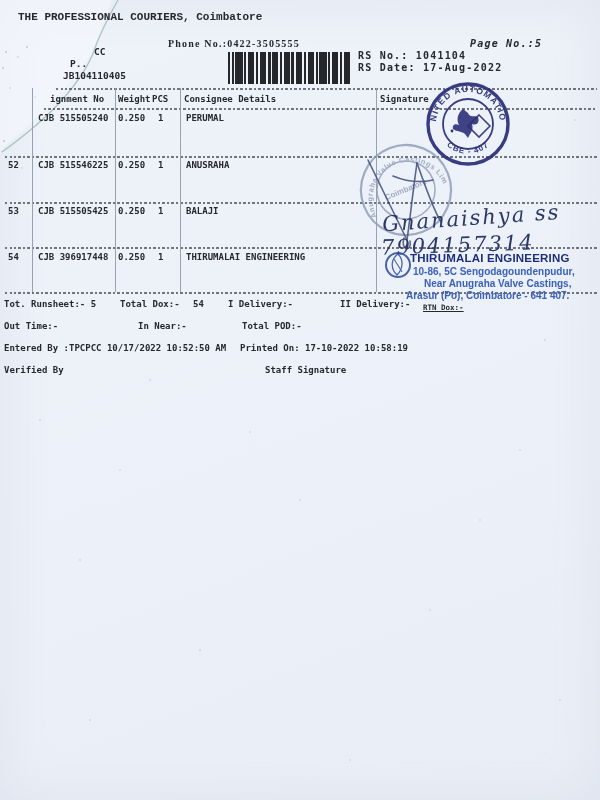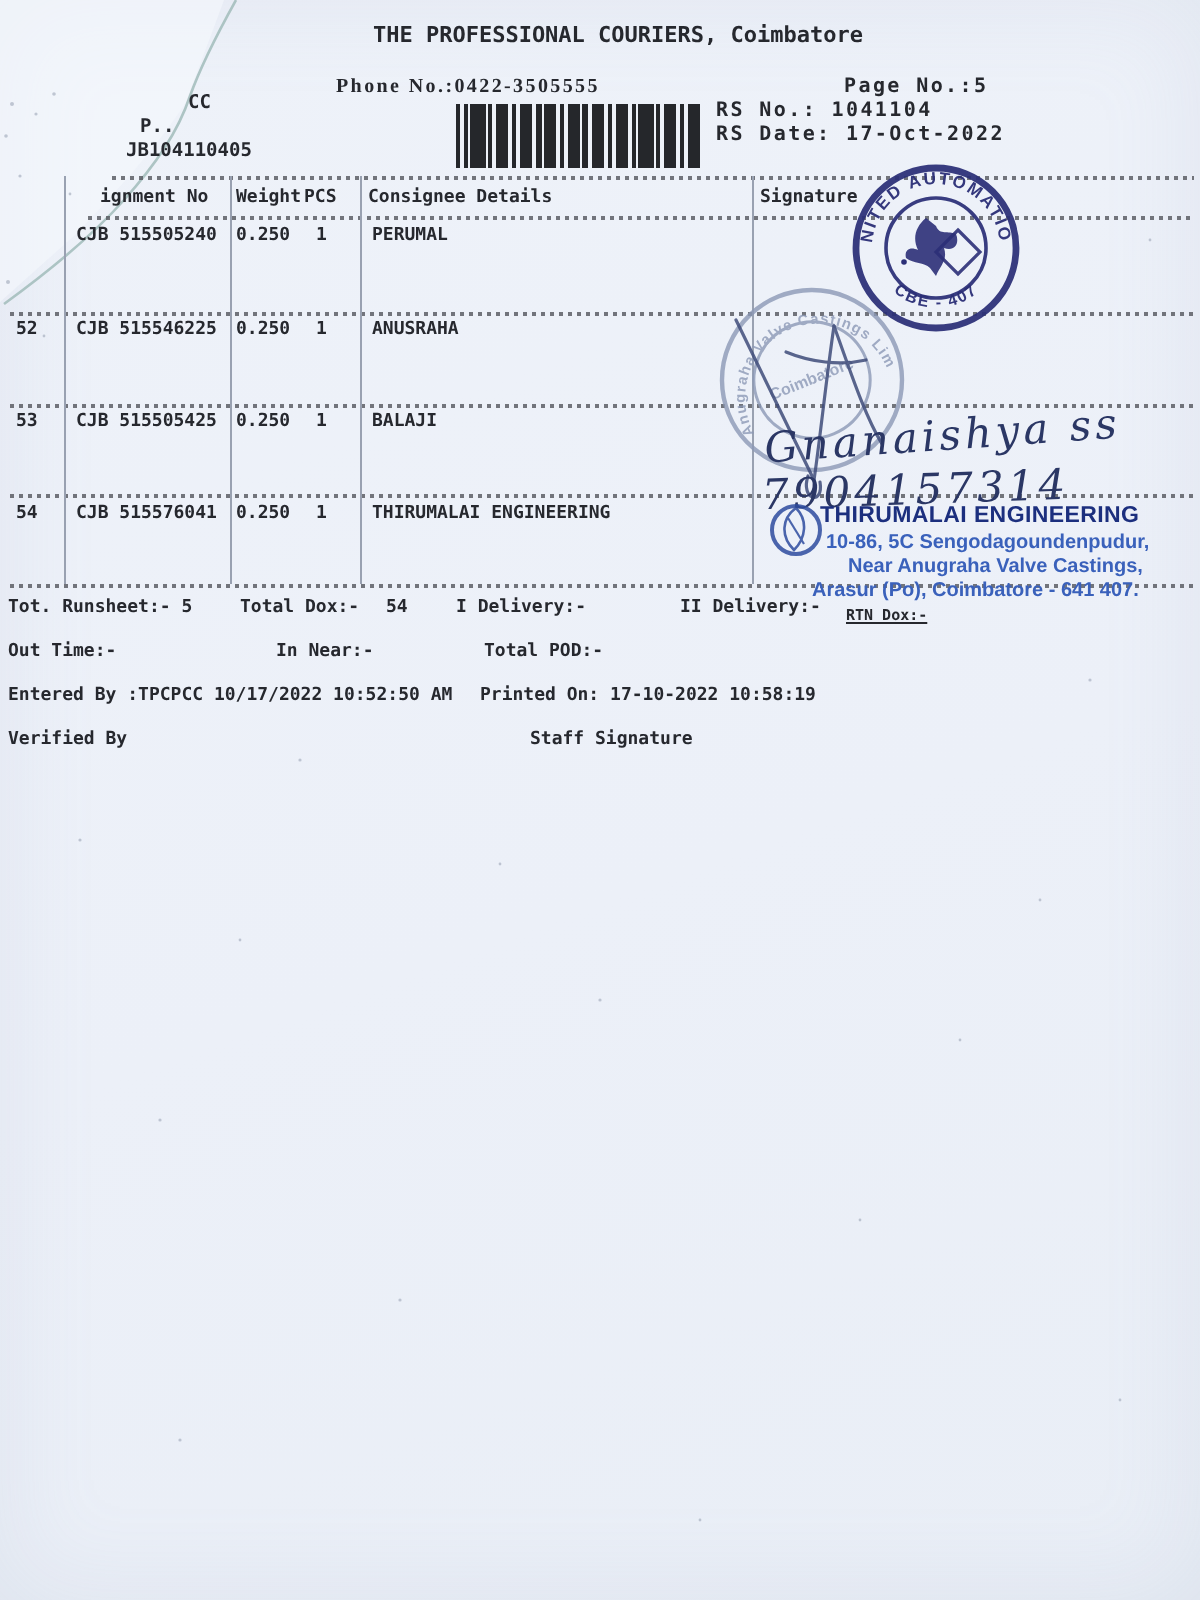--- a/index.html
+++ b/index.html
@@ -60,28 +60,28 @@
         <circle cx="350" cy="760" r="0.7"></circle>
       <circle cx="480" cy="520" r="0.7"></circle>
         <circle cx="150" cy="380" r="0.8"></circle>
         <circle cx="250" cy="432" r="0.7"></circle>
       <circle cx="60" cy="305" r="0.7"></circle>
         <circle cx="545" cy="340" r="0.8"></circle>
         <circle cx="575" cy="120" r="0.7"></circle>
     </g>
   </svg>
 
-  <div class="abs mono t11" style="left:0;top:11px;width:600px;text-align:center;padding-left:18px;box-sizing:border-box;">THE PROFESSIONAL COURIERS, Coimbatore</div>
+  <div class="abs mono t11" style="left:0;top:11px;width:600px;padding-left:18px;box-sizing:border-box;font-family:Liberation Mono, monospace;">THE PROFESSIONAL COURIERS, Coimbatore</div>
   <div class="abs mono t10ls" style="left:168px;top:38px;font-family:Liberation Serif, serif;">Phone No.:0422-3505555</div>
-  <div class="abs mono t10ls" style="left:422px;top:38px;">Page No.:5</div>
+  <div class="abs mono t10ls" style="left:470px;top:38px;font-style:italic;">Page No.:5</div>
 
   <div class="barcode"></div>
 
   <div class="abs mono t10ls" style="left:358px;top:50px;">RS No.: 1041104</div>
-  <div class="abs mono t10ls" style="left:358px;top:62px;">RS Date: 17-Oct-2022</div>
+  <div class="abs mono t10ls" style="left:358px;top:62px;">RS Date: 17-Aug-2022</div>
 
   <div class="abs mono t95" style="left:94px;top:46px;">CC</div>
   <div class="abs mono t95" style="left:70px;top:58px;">P..</div>
   <div class="abs mono t95" style="left:63px;top:70px;">JB104110405</div>
 
   <div id="tbl">
     <div class="hdash" style="left:56px;top:88px;width:541px;"></div>
     <div class="hdash" style="left:44px;top:108px;width:553px;"></div>
     <div class="hdash" style="left:5px;top:156px;width:592px;"></div>
     <div class="hdash" style="left:5px;top:202px;width:592px;"></div>
@@ -107,21 +107,21 @@
       <span class="cell mono" style="left: 38px; top: 160px;">CJB 515546225</span>
       <span class="cell mono" style="left: 118px; top: 160px;">0.250</span>
       <span class="cell mono" style="left: 158px; top: 160px;">1</span>
       <span class="cell mono" style="left: 186px; top: 160px;">ANUSRAHA</span>
       <span class="cell mono" style="left: 8px; top: 206px;">53</span>
       <span class="cell mono" style="left: 38px; top: 206px;">CJB 515505425</span>
       <span class="cell mono" style="left: 118px; top: 206px;">0.250</span>
       <span class="cell mono" style="left: 158px; top: 206px;">1</span>
       <span class="cell mono" style="left: 186px; top: 206px;">BALAJI</span>
       <span class="cell mono" style="left: 8px; top: 252px;">54</span>
-      <span class="cell mono" style="left: 38px; top: 252px;">CJB 515576041</span>
+      <span class="cell mono" style="left: 38px; top: 252px;">CJB 396917448</span>
       <span class="cell mono" style="left: 118px; top: 252px;">0.250</span>
       <span class="cell mono" style="left: 158px; top: 252px;">1</span>
       <span class="cell mono" style="left: 186px; top: 252px;">THIRUMALAI ENGINEERING</span>
     </div>
 
   <svg class="abs" style="left:422px;top:78px;" width="92" height="92" viewBox="0 0 92 92">
     <g stroke="#2b2f77" fill="none" opacity="0.93">
       <circle cx="46" cy="46" r="40" stroke-width="3.4"></circle>
       <circle cx="46" cy="46" r="25" stroke-width="1.8"></circle>
     </g>

